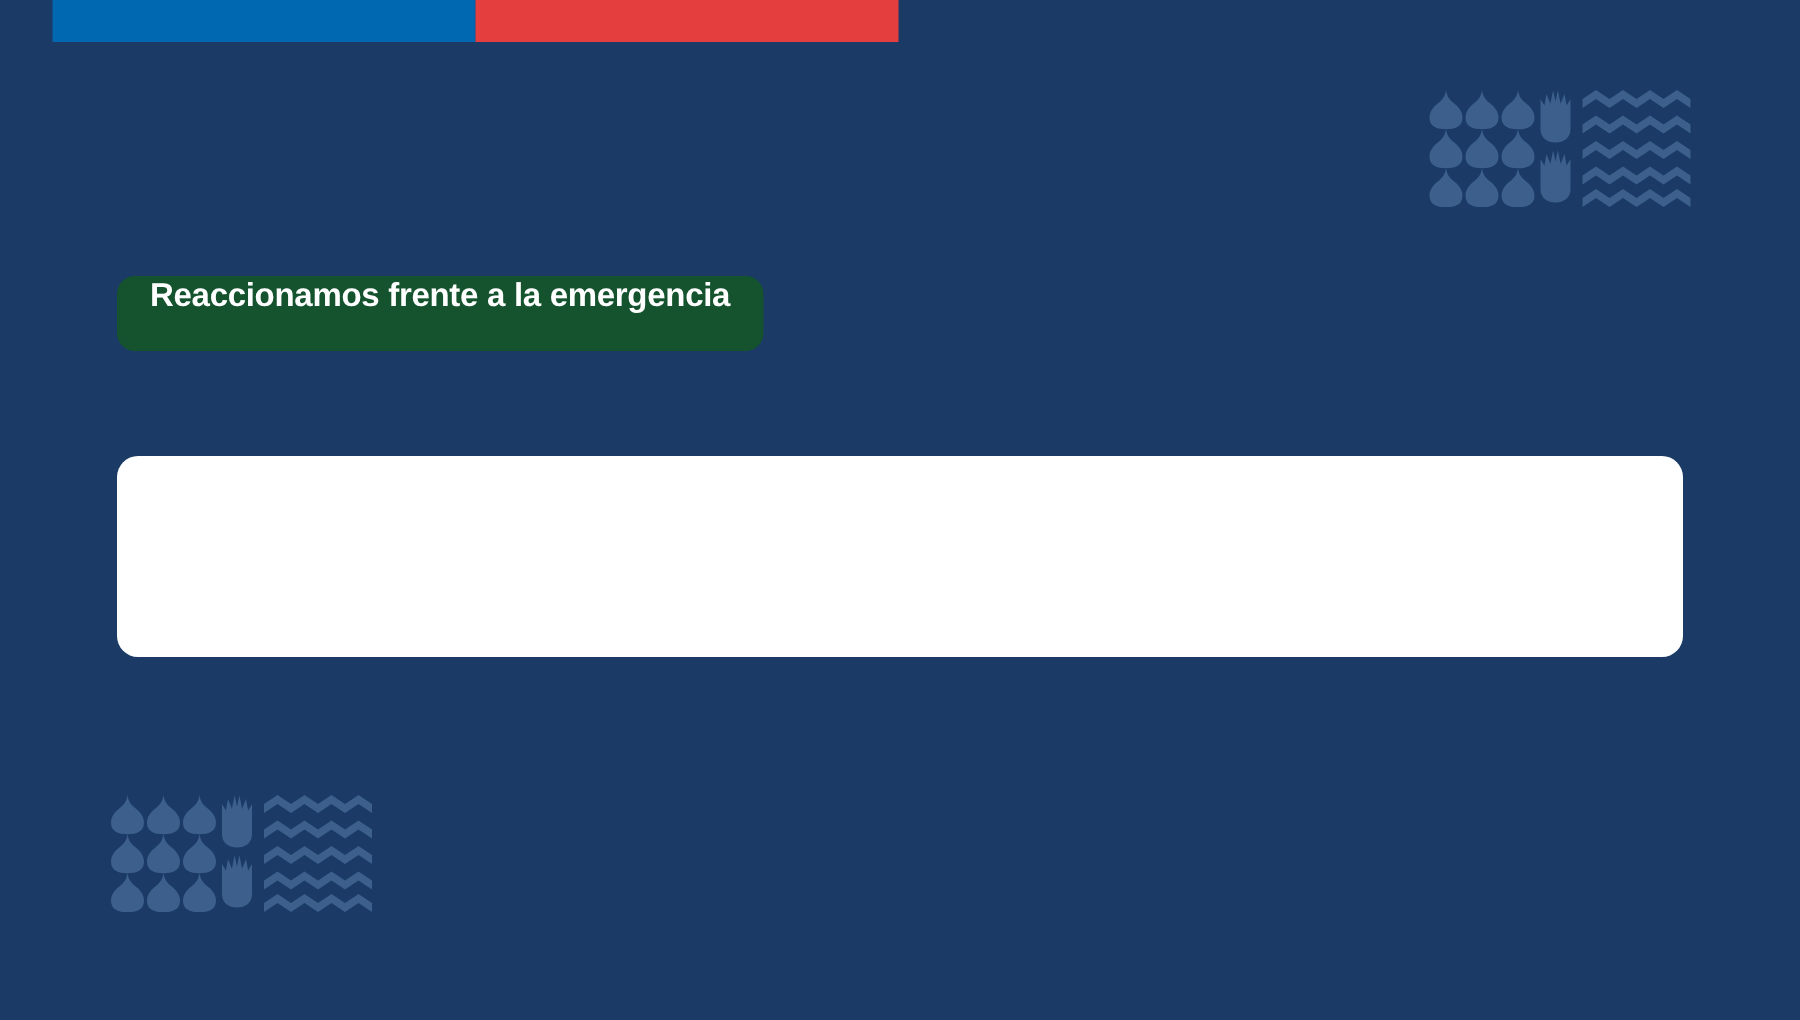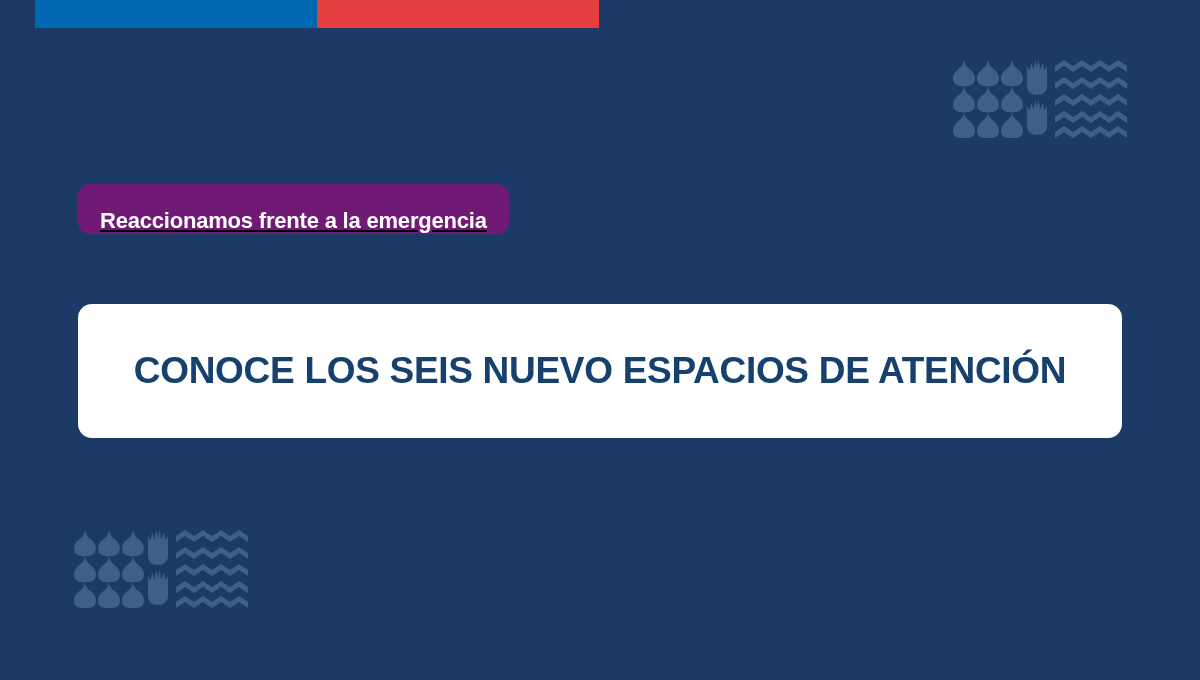--- a/index.html
+++ b/index.html
@@ -49,27 +49,26 @@
     top: 528px;
     left: 72px;
   }
 
   
   .tagline-pill {
     position: absolute;
     left: 78px;
     top: 184px;
     height: 50px;
-    background: #701a75;
+    background: #14532d;
     border-radius: 12px;
     display: flex;
-    align-items: flex-end;
+    align-items: flex-start;
     padding: 0 22px;
     box-sizing: border-box;
-    text-decoration: underline;
   }
   .tagline-text {
     color: #ffffff;
     font-size: 22px;
     font-weight: bold;
     letter-spacing: -0.2px;
     white-space: nowrap;
   }
 
   
@@ -175,14 +174,13 @@
       <use href="#zig" x="104" y="68"></use>
     </g>
   </svg>
 </div>
 
 <div class="tagline-pill">
   <span class="tagline-text">Reaccionamos frente a la emergencia</span>
 </div>
 
 <div class="headline-card">
-  <div class="headline-line">CONOCE LOS SEIS NUEVO ESPACIOS DE ATENCIÓN</div>
 </div>
 
 </body></html>

